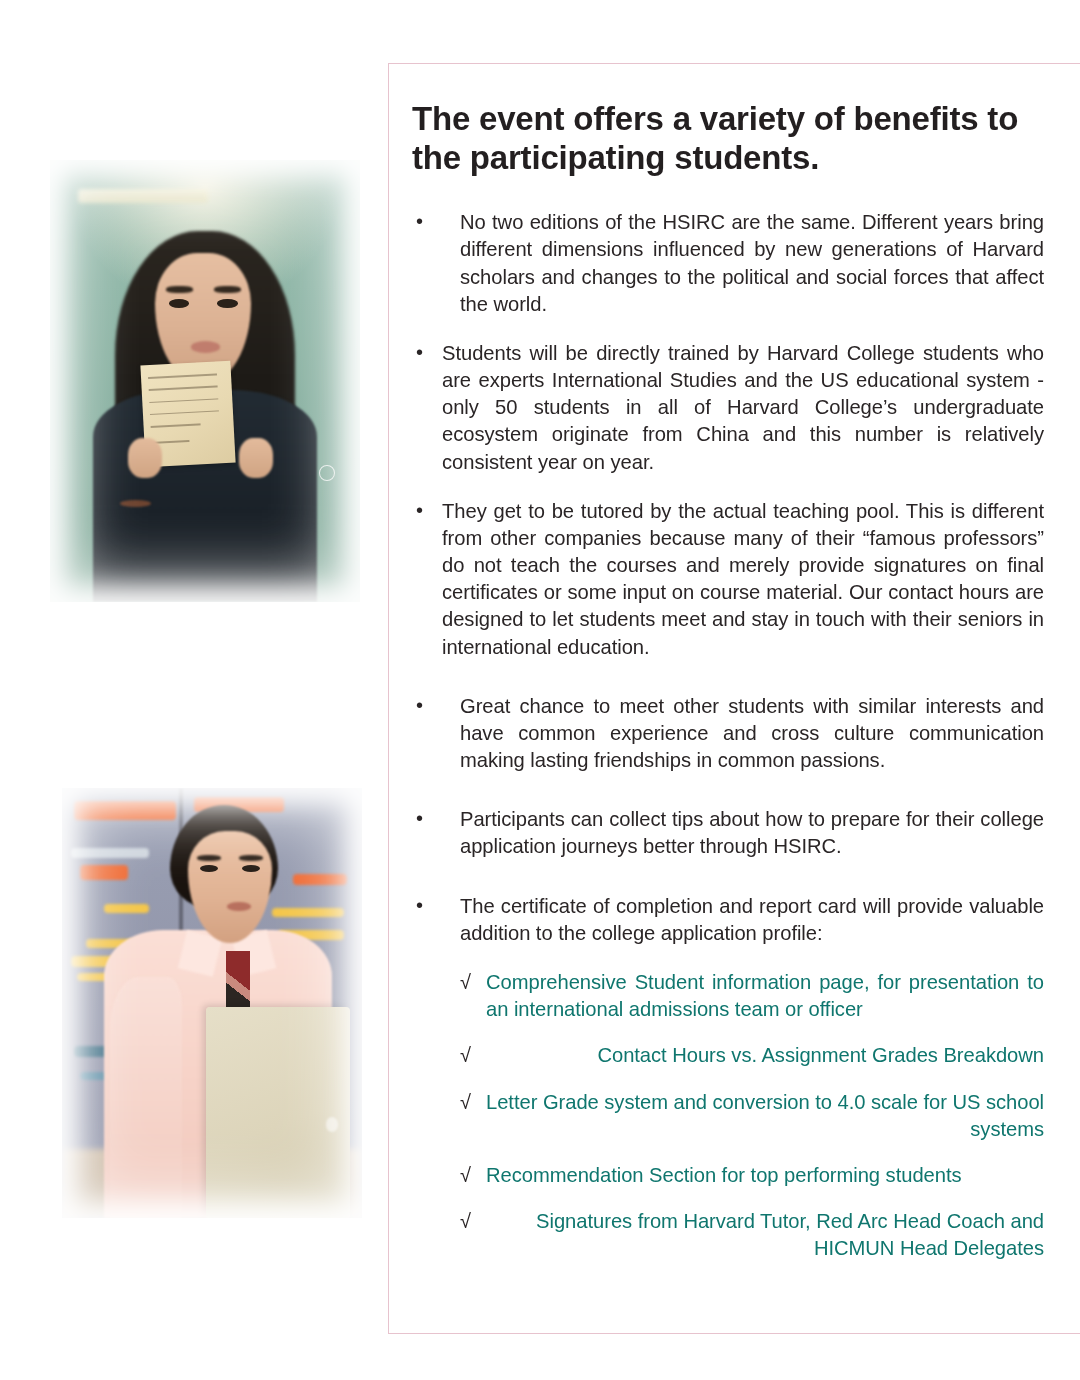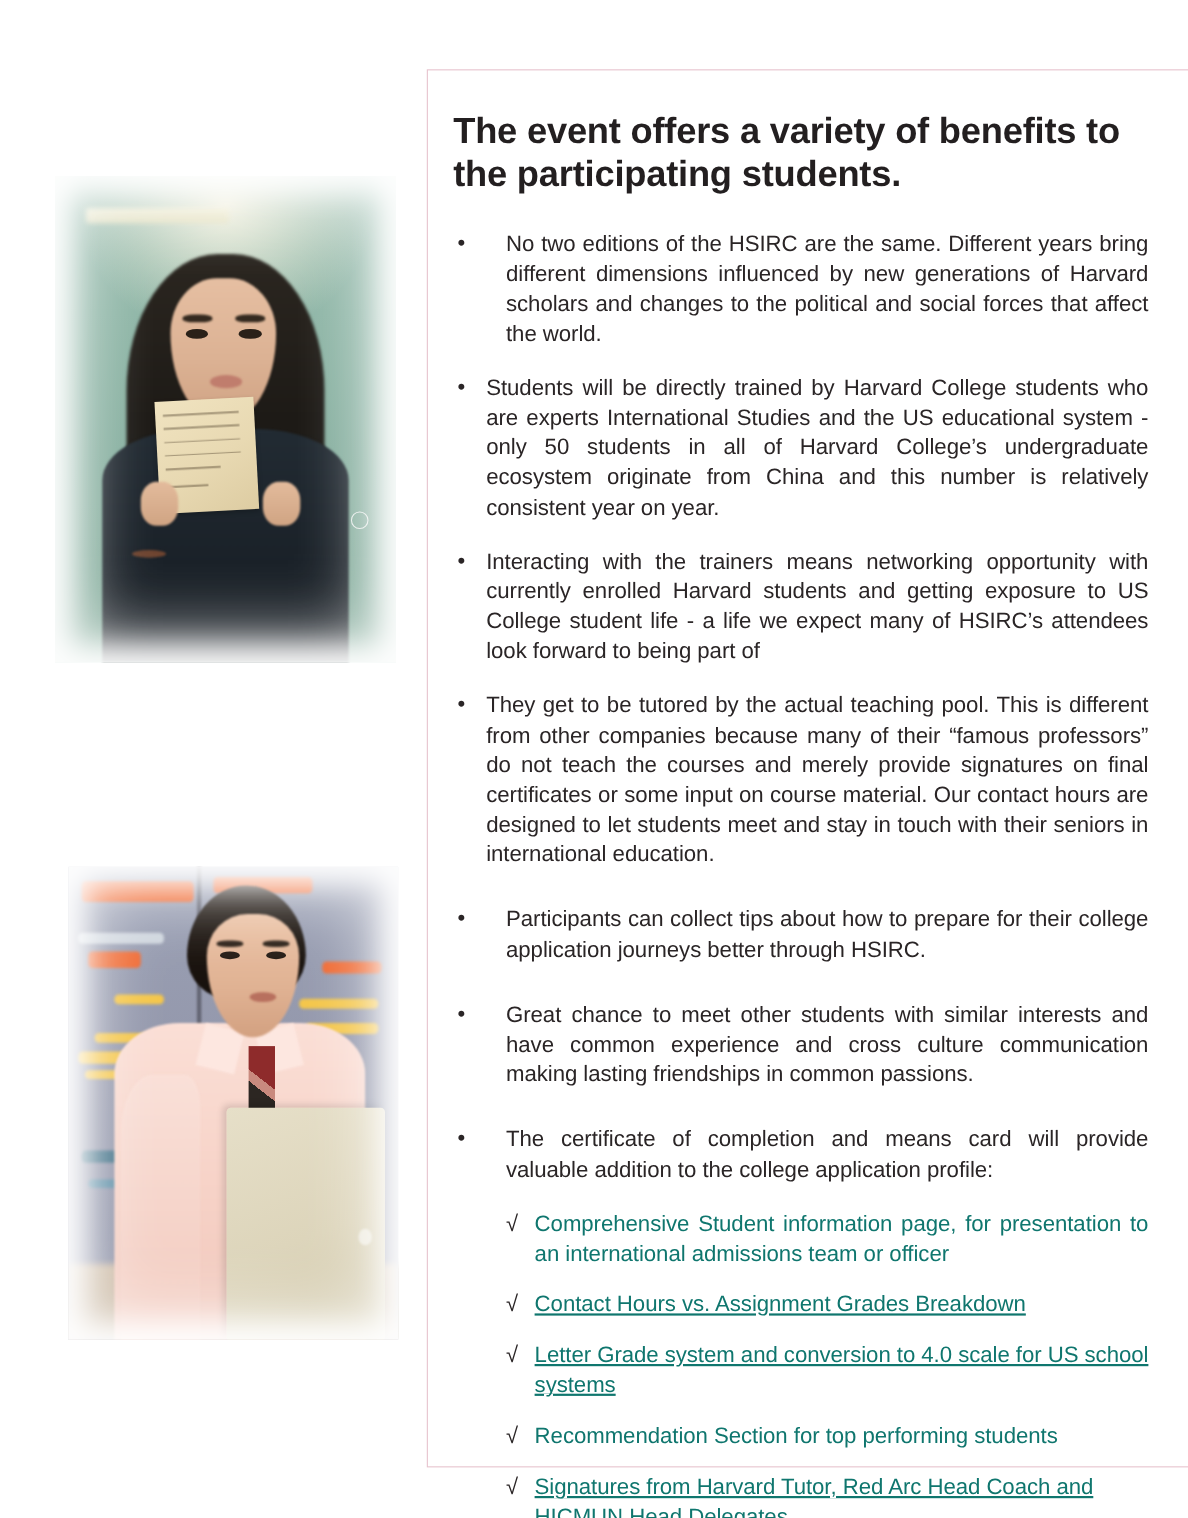--- a/index.html
+++ b/index.html
@@ -410,21 +410,21 @@
   li.subitem:last-child { margin-bottom: 12px; }
   li.subitem::before {
     content: "\221A";
     position: absolute;
     left: 0;
     top: 0;
     font-size: 20px;
     color: #2a2526;
   }
   li.subitem.no-justify,
-  li.bullet.no-justify { text-align: left; text-decoration: underline; }
+  li.bullet.no-justify { text-align: right; }
 </style>
 </head>
 <body>
 
 <div class="photo-col">
 
   <div class="photo" id="photo-girl">
     <div class="inner">
       <div class="bg"></div>
       <div class="tube"></div>
@@ -493,25 +493,24 @@
 
 <div class="text-frame"></div>
 
 <div class="text-col">
 
   <h1 class="heading">The event offers a variety of benefits to the participating students.</h1>
 
   <ul class="bullets">
     <li class="bullet wide-gap">No two editions of the HSIRC are the same. Different years bring different dimensions influenced by new generations of Harvard scholars and changes to the political and social forces that affect the world.</li>
     <li class="bullet">Students will be directly trained by Harvard College students who are experts International Studies and the US educational system - only 50 students in all of Harvard College’s undergraduate ecosystem originate from China and this number is relatively consistent year on year.</li>
-    <li class="bullet">Interacting with the trainers means networking opportunity with currently enrolled Harvard students and getting exposure to US College student life - a life we expect many of HSIRC’s attendees look forward to being part of</li>
     <li class="bullet">They get to be tutored by the actual teaching pool. This is different from other companies because many of their “famous professors” do not teach the courses and merely provide signatures on final certificates or some input on course material. Our contact hours are designed to let students meet and stay in touch with their seniors in international education.</li>
+    <li class="bullet wide-gap">Great chance to meet other students with similar interests and have common experience and cross culture communication making lasting friendships in common passions.</li>
     <li class="bullet wide-gap">Participants can collect tips about how to prepare for their college application journeys better through HSIRC.</li>
-    <li class="bullet wide-gap">Great chance to meet other students with similar interests and have common experience and cross culture communication making lasting friendships in common passions.</li>
-    <li class="bullet wide-gap">The certificate of completion and means card will provide valuable addition to the college application profile:</li>
+    <li class="bullet wide-gap">The certificate of completion and report card will provide valuable addition to the college application profile:</li>
   </ul>
 
   <ul class="subitems">
     <li class="subitem">Comprehensive Student information page, for presentation to an international admissions team or officer</li>
     <li class="subitem no-justify">Contact Hours vs. Assignment Grades Breakdown</li>
     <li class="subitem no-justify">Letter Grade system and conversion to 4.0 scale for US school systems</li>
     <li class="subitem">Recommendation Section for top performing students</li>
     <li class="subitem no-justify">Signatures from Harvard Tutor, Red Arc Head Coach and HICMUN Head Delegates</li>
   </ul>
 

